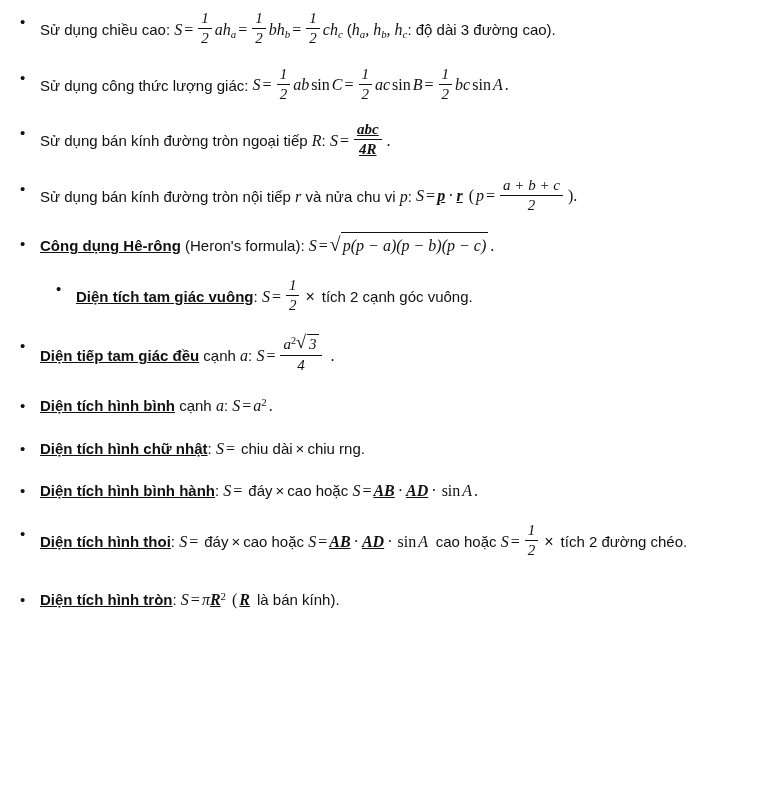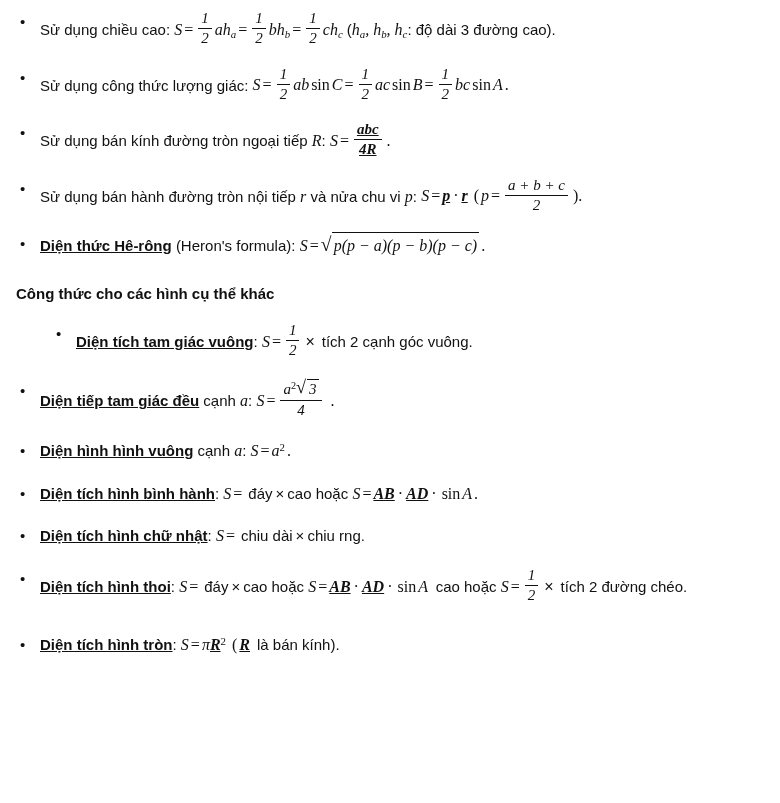--- a/index.html
+++ b/index.html
@@ -137,67 +137,66 @@
       </span>
     </li>
 
     <li>
       <span class="txt">Sử dụng bán kính đường tròn ngoại tiếp</span><span class="txt"> </span><span class="math">R</span><span class="txt">: </span><span class="math">
         <span class="mi">S</span><span class="op">=</span><span class="frac"><span class="num b">abc</span><span class="den b">4R</span></span><span class="op">.</span>
       </span>
     </li>
 
     <li>
-      <span class="txt">Sử dụng bán hành đường tròn nội tiếp</span><span class="txt"> </span><span class="math">r</span><span class="txt"> và nửa chu vi </span><span class="math">p</span><span class="txt">: </span><span class="math">
+      <span class="txt">Sử dụng bán kính đường tròn nội tiếp</span><span class="txt"> </span><span class="math">r</span><span class="txt"> và nửa chu vi </span><span class="math">p</span><span class="txt">: </span><span class="math">
         <span class="mi">S</span><span class="op">=</span><span class="mi b">p</span><span class="dot">·</span><span class="mi b">r</span><span class="op"> (</span><span class="mi">p</span><span class="op">=</span><span class="frac"><span class="num">a + b + c</span><span class="den">2</span></span><span class="op">).</span>
       </span>
     </li>
 
     <li>
-      <span class="txt b">Diện thức Hê-rông</span><span class="txt"> </span><span class="txt">(Heron's formula)</span><span class="txt">: </span><span class="math">
+      <span class="txt b">Công dụng Hê-rông</span><span class="txt"> </span><span class="txt">(Heron's formula)</span><span class="txt">: </span><span class="math">
         <span class="mi">S</span><span class="op">=</span><span class="sqrt"><span class="rad">p(p − a)(p − b)(p − c)</span></span><span class="op">.</span>
       </span>
     </li>
 
   </ul>
 
-  <div class="sec-head">Công thức cho các hình cụ thể khác</div>
 
   <ul class="bullets tight">
 
     <li style="margin-bottom:20px;margin-left:36px;">
       <span class="txt b">Diện tích tam giác vuông</span><span class="txt">: </span><span class="math">
         <span class="mi">S</span><span class="op">=</span><span class="frac"><span class="num">1</span><span class="den">2</span></span><span class="times">×</span>
       </span><span class="txt">tích 2 cạnh góc vuông.</span>
     </li>
 
     <li style="margin-bottom:20px;">
       <span class="txt b">Diện tiếp tam giác đều</span><span class="txt"> cạnh </span><span class="math">a</span><span class="txt">: </span><span class="math">
         <span class="mi">S</span><span class="op">=</span><span class="frac"><span class="num"><span class="mi">a</span><sup style="font-style:normal">2</sup><span class="sqrt"><span class="rad">3</span></span></span><span class="den">4</span></span><span class="op"> .</span>
       </span>
     </li>
 
     <li>
-      <span class="txt b">Diện hình hình vuông</span><span class="txt"> cạnh </span><span class="math">a</span><span class="txt">: </span><span class="math">
+      <span class="txt b">Diện tích hình bình</span><span class="txt"> cạnh </span><span class="math">a</span><span class="txt">: </span><span class="math">
         <span class="mi">S</span><span class="op">=</span><span class="mi">a</span><sup style="font-style:normal">2</sup><span class="op">.</span>
       </span>
+    </li>
+
+    <li>
+      <span class="txt b">Diện tích hình chữ nhật</span><span class="txt">: </span><span class="math">
+        <span class="mi">S</span><span class="op">=</span>
+      </span><span class="txt">chiu dài</span><span class="times">×</span><span class="txt">chiu rng.</span>
     </li>
 
     <li>
       <span class="txt b">Diện tích hình bình hành</span><span class="txt">: </span><span class="math">
         <span class="mi">S</span><span class="op">=</span>
       </span><span class="txt">đáy</span><span class="times">×</span><span class="txt">cao hoặc</span><span class="txt"> </span><span class="math">
         <span class="mi">S</span><span class="op">=</span><span class="mi b">AB</span><span class="dot">·</span><span class="mi b">AD</span><span class="dot">·</span><span class="op">sin</span><span class="mi">A</span><span class="op">.</span>
       </span>
-    </li>
-
-    <li>
-      <span class="txt b">Diện tích hình chữ nhật</span><span class="txt">: </span><span class="math">
-        <span class="mi">S</span><span class="op">=</span>
-      </span><span class="txt">chiu dài</span><span class="times">×</span><span class="txt">chiu rng.</span>
     </li>
 
     <li style="margin-bottom:28px;">
       <span class="txt b">Diện tích hình thoi</span><span class="txt">: </span><span class="math">
         <span class="mi">S</span><span class="op">=</span>
       </span><span class="txt">đáy</span><span class="times">×</span><span class="txt">cao hoặc</span><span class="txt"> </span><span class="math">
         <span class="mi">S</span><span class="op">=</span><span class="mi b">AB</span><span class="dot">·</span><span class="mi b">AD</span><span class="dot">·</span><span class="op">sin</span><span class="mi">A</span>
       </span><span class="txt" style="padding-left:4px">cao hoặc</span><span class="txt"> </span><span class="math">
         <span class="mi">S</span><span class="op">=</span><span class="frac"><span class="num">1</span><span class="den">2</span></span><span class="times">×</span>
       </span><span class="txt">tích 2</span>

